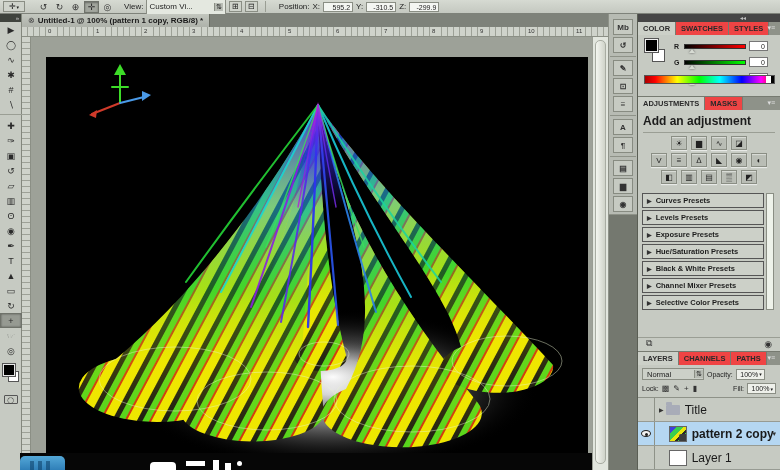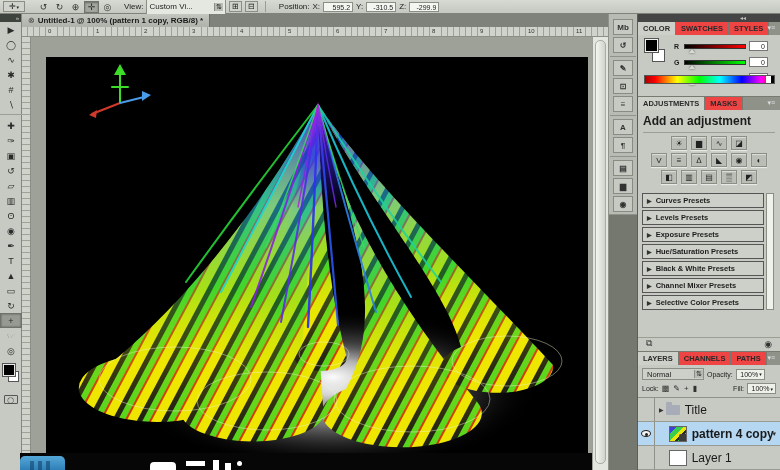--- a/index.html
+++ b/index.html
@@ -500,21 +500,21 @@
             <span class="thumb t-folder"></span>
             <span class="lname">Title</span>
 
           </div>
           <div class="lrow active">
             <span class="eyecell">
               <span class="eye"></span>
             </span>
             <span class="grouparrow" style="visibility: hidden;">▶</span>
             <span class="thumb t-pattern"></span>
-            <span class="lname">pattern 4 copy</span>
+            <span class="lname">pattern 2 copy</span>
             <span class="lcaret">▾</span>
           </div>
           <div class="lrow">
             <span class="eyecell">
               <span class="eye" style="visibility: hidden;"></span>
             </span>
             <span class="grouparrow" style="visibility: hidden;">▶</span>
             <span class="thumb t-white"></span>
             <span class="lname">Layer 1</span>
 

